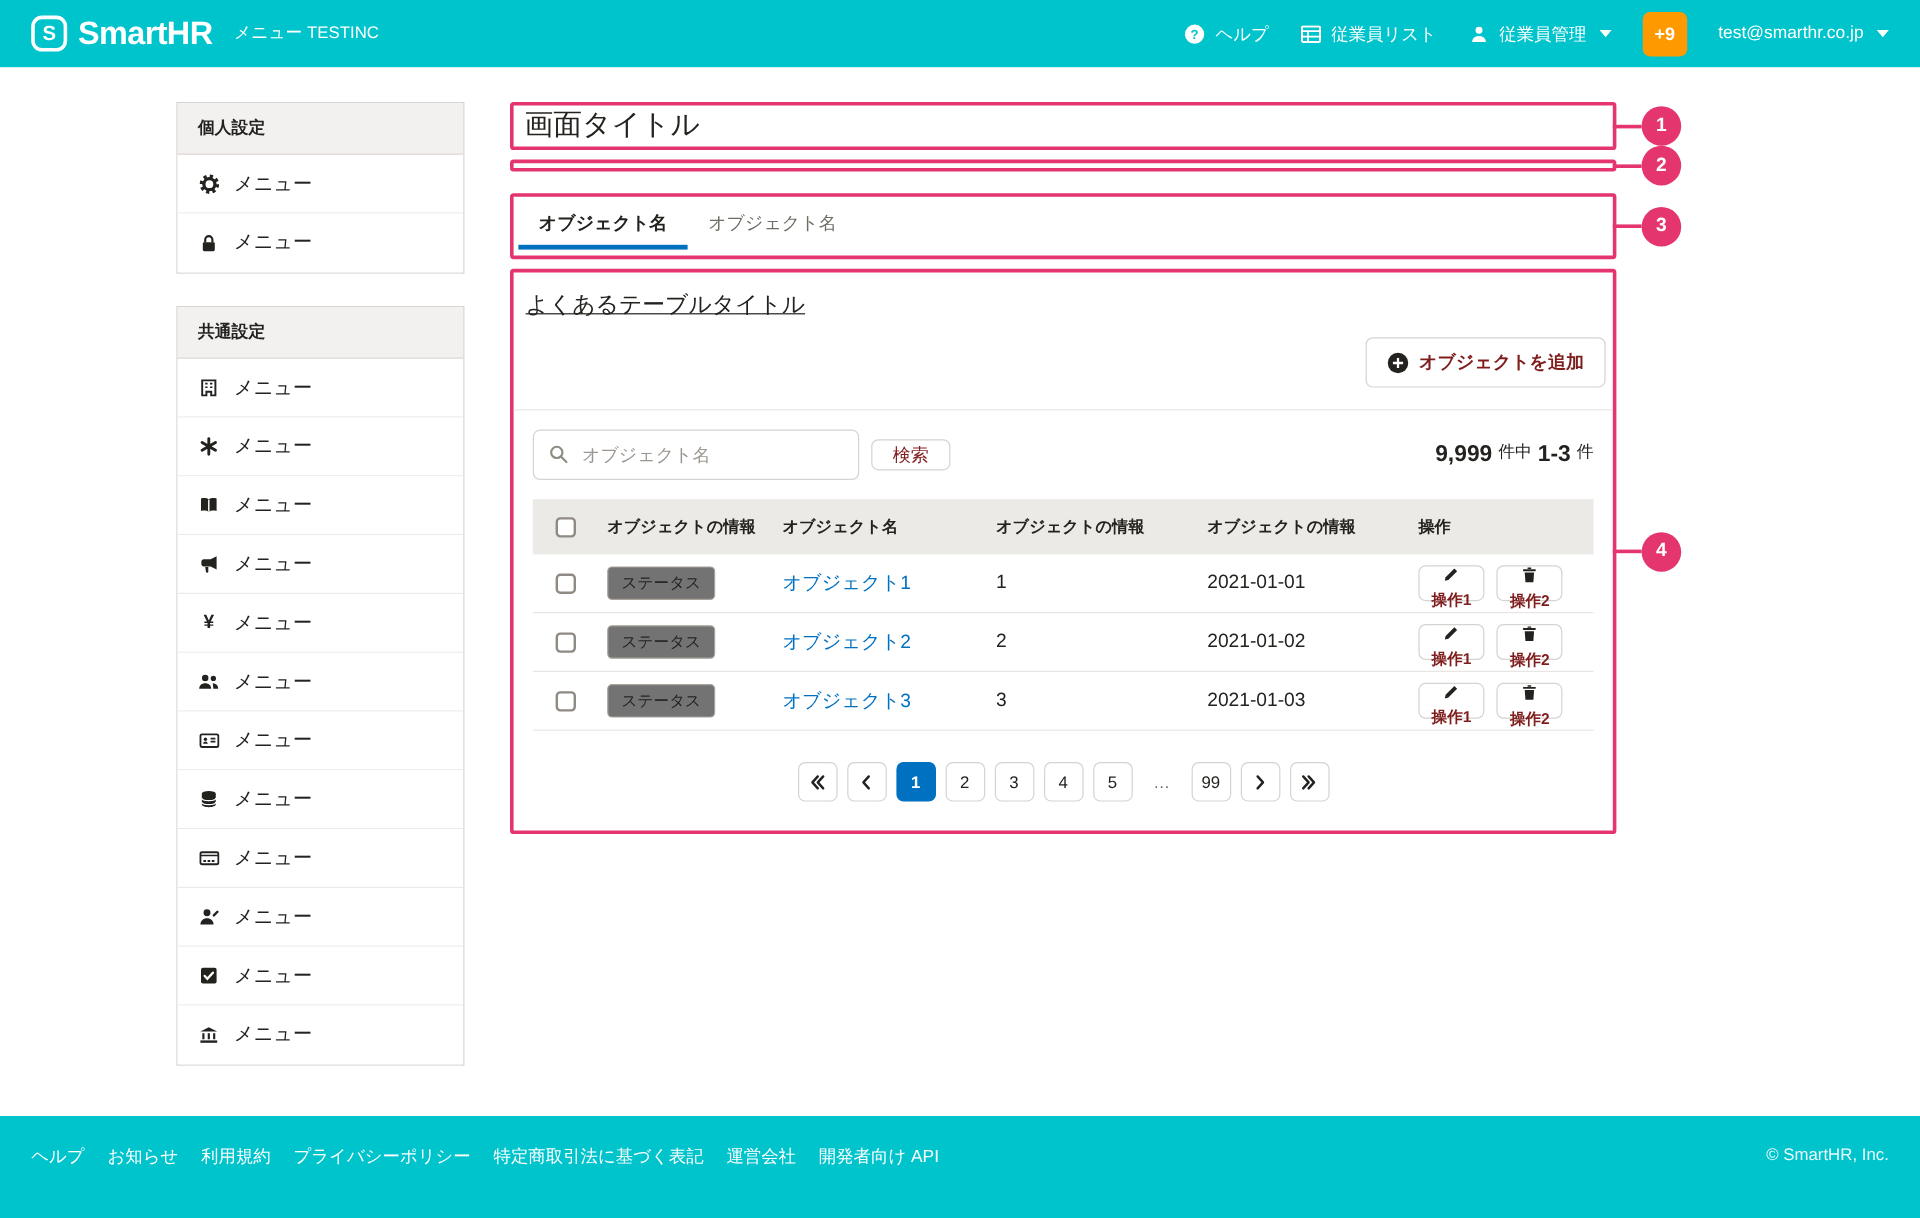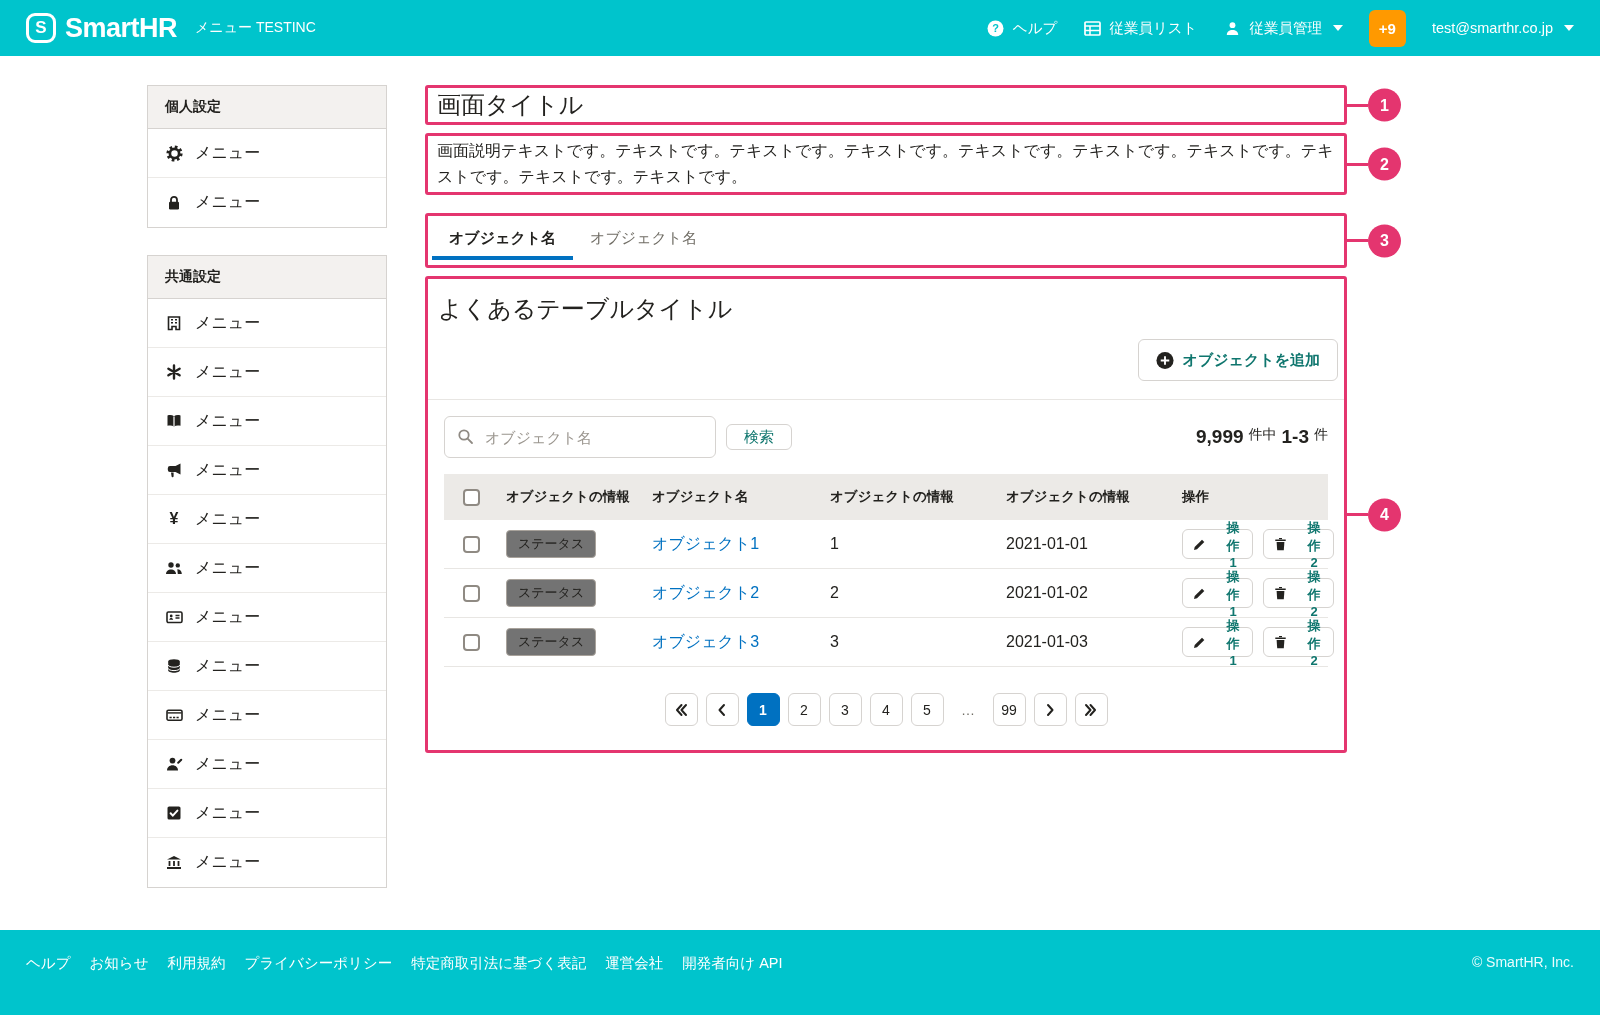--- a/index.html
+++ b/index.html
@@ -47,24 +47,24 @@
 
   .box-desc { margin-bottom:18px; padding:2px 9px; }
   .box-desc p { margin:0; font-size:16px; line-height:26px; }
 
   .box-tabs { margin-bottom:8px; }
   .tabs { display:flex; padding:0 4px; }
   .tab { padding:13px 17px 8px; font-size:15px; color:#706d65; border-bottom:4px solid transparent; margin-bottom:5px; cursor:pointer; }
   .tab.active { font-weight:bold; color:#23221f; border-bottom-color:#0071c1; }
 
   .box-table { padding:10px 0 24px; }
-  .tbl-title { font-size:24px; font-weight:400; margin:4px 10px 10px; }
+  .tbl-title { font-size:19px; font-weight:400; margin:4px 10px 10px;text-decoration:underline; }
   .tbl-desc { font-size:16px; line-height:26px; margin:0 10px 14px; }
   .add-row { display:flex; justify-content:flex-end; padding:4px 6px 18px; }
-  .btn { background:#fff; border:1px solid #d6d3d0; border-radius:6px; color:#0f766e; cursor:pointer; font-family:inherit; }
+  .btn { background:#fff; border:1px solid #d6d3d0; border-radius:6px; color:#7f1d1d; cursor:pointer; font-family:inherit; }
   .add-btn { height:42px; display:inline-flex; align-items:center; gap:9px; padding:0 17px; font-size:15px; font-weight:bold; }
 
   .toolbar { display:flex; align-items:center; border-top:1px solid #e8e6e3; padding:16px 16px 0; }
   .search-box { position:relative; width:272px; height:42px; }
   .search-box input { width:100%; height:100%; border:1px solid #d6d3d0; border-radius:6px; padding:0 12px 0 40px; font-size:15px; color:#23221f; font-family:inherit; outline:none; }
   .search-box input::placeholder { color:#9b968f; }
   .search-box .mag { position:absolute; left:13px; top:12px; }
   .search-btn { margin-left:10px; height:26px; padding:0 17px; font-size:15px; }
   .count { margin-left:auto; font-size:14px; display:flex; align-items:flex-start; gap:5px; }
   .count b { font-size:19px; }
@@ -72,21 +72,21 @@
   .table { margin:16px 16px 0; }
   .thead, .trow { display:grid; grid-template-columns:54px 146px 178px 176px 176px 1fr; align-items:center; }
   .thead { background:#eceae7; height:46px; font-size:13.5px; font-weight:bold; }
   .trow { height:49px; border-bottom:1px solid #e8e6e3; font-size:16px; }
   .cell { padding:0 8px; }
   .c-check { display:flex; justify-content:center; }
   .checkbox { width:17px; height:17px; border:2px solid #8f8a83; border-radius:4px; background:#fff; display:inline-block; cursor:pointer; }
   .status-badge { display:inline-block; border:1px solid #a8a29b; border-radius:4px; background:#737373; padding:4px 11px; font-size:13px; }
   .obj-link { color:#0071c1; text-decoration:none; cursor:pointer; }
   .c-actions { display:flex; gap:10px; }
-  .act-btn { display:inline-flex; align-items:center; gap:18px; height:30px; padding:0 10px; font-size:13px; font-weight:bold; }
+  .act-btn { display:inline-flex; align-items:center; gap:6px; height:30px; padding:0 10px; font-size:13px; font-weight:bold;flex-direction:column; }
 
   .pagination { display:flex; justify-content:center; align-items:center; gap:8px; margin-top:26px; }
   .pg { min-width:33px; height:33px; border:1px solid #d6d3d0; border-radius:6px; background:#fff; display:inline-flex; align-items:center; justify-content:center; font-size:14px; color:#23221f; cursor:pointer; padding:0 6px; font-family:inherit; }
   .pg.active { background:#0071c1; border-color:#0071c1; color:#fff; font-weight:bold; }
   .pg.ellipsis { border:none; cursor:default; color:#706d65; }
 
   
   .app-footer { position:absolute; left:0; right:0; bottom:0; height:85px; background:#00c4cc; color:#fff; display:flex; align-items:flex-start; padding:24px 26px 0; font-size:14.5px; }
   .f-links { display:flex; gap:19px; }
   .f-link { color:#fff; text-decoration:none; cursor:pointer; white-space:nowrap; }
@@ -283,21 +283,20 @@
     </aside>
 
     <main class="main">
 
       <section class="annotated box-title">
         <h1 class="page-title">画面タイトル</h1>
         <span class="marker">1</span>
       </section>
 
       <section class="annotated box-desc">
-        <p>画面説明テキストです。テキストです。テキストです。テキストです。テキストです。テキストです。テキストです。テキストです。テキストです。テキストです。</p>
         <span class="marker">2</span>
       </section>
 
       <section class="annotated box-tabs">
         <div class="tabs">
           <div class="tab active">オブジェクト名</div>
           <div class="tab">オブジェクト名</div>
         </div>
         <span class="marker">3</span>
       </section>

